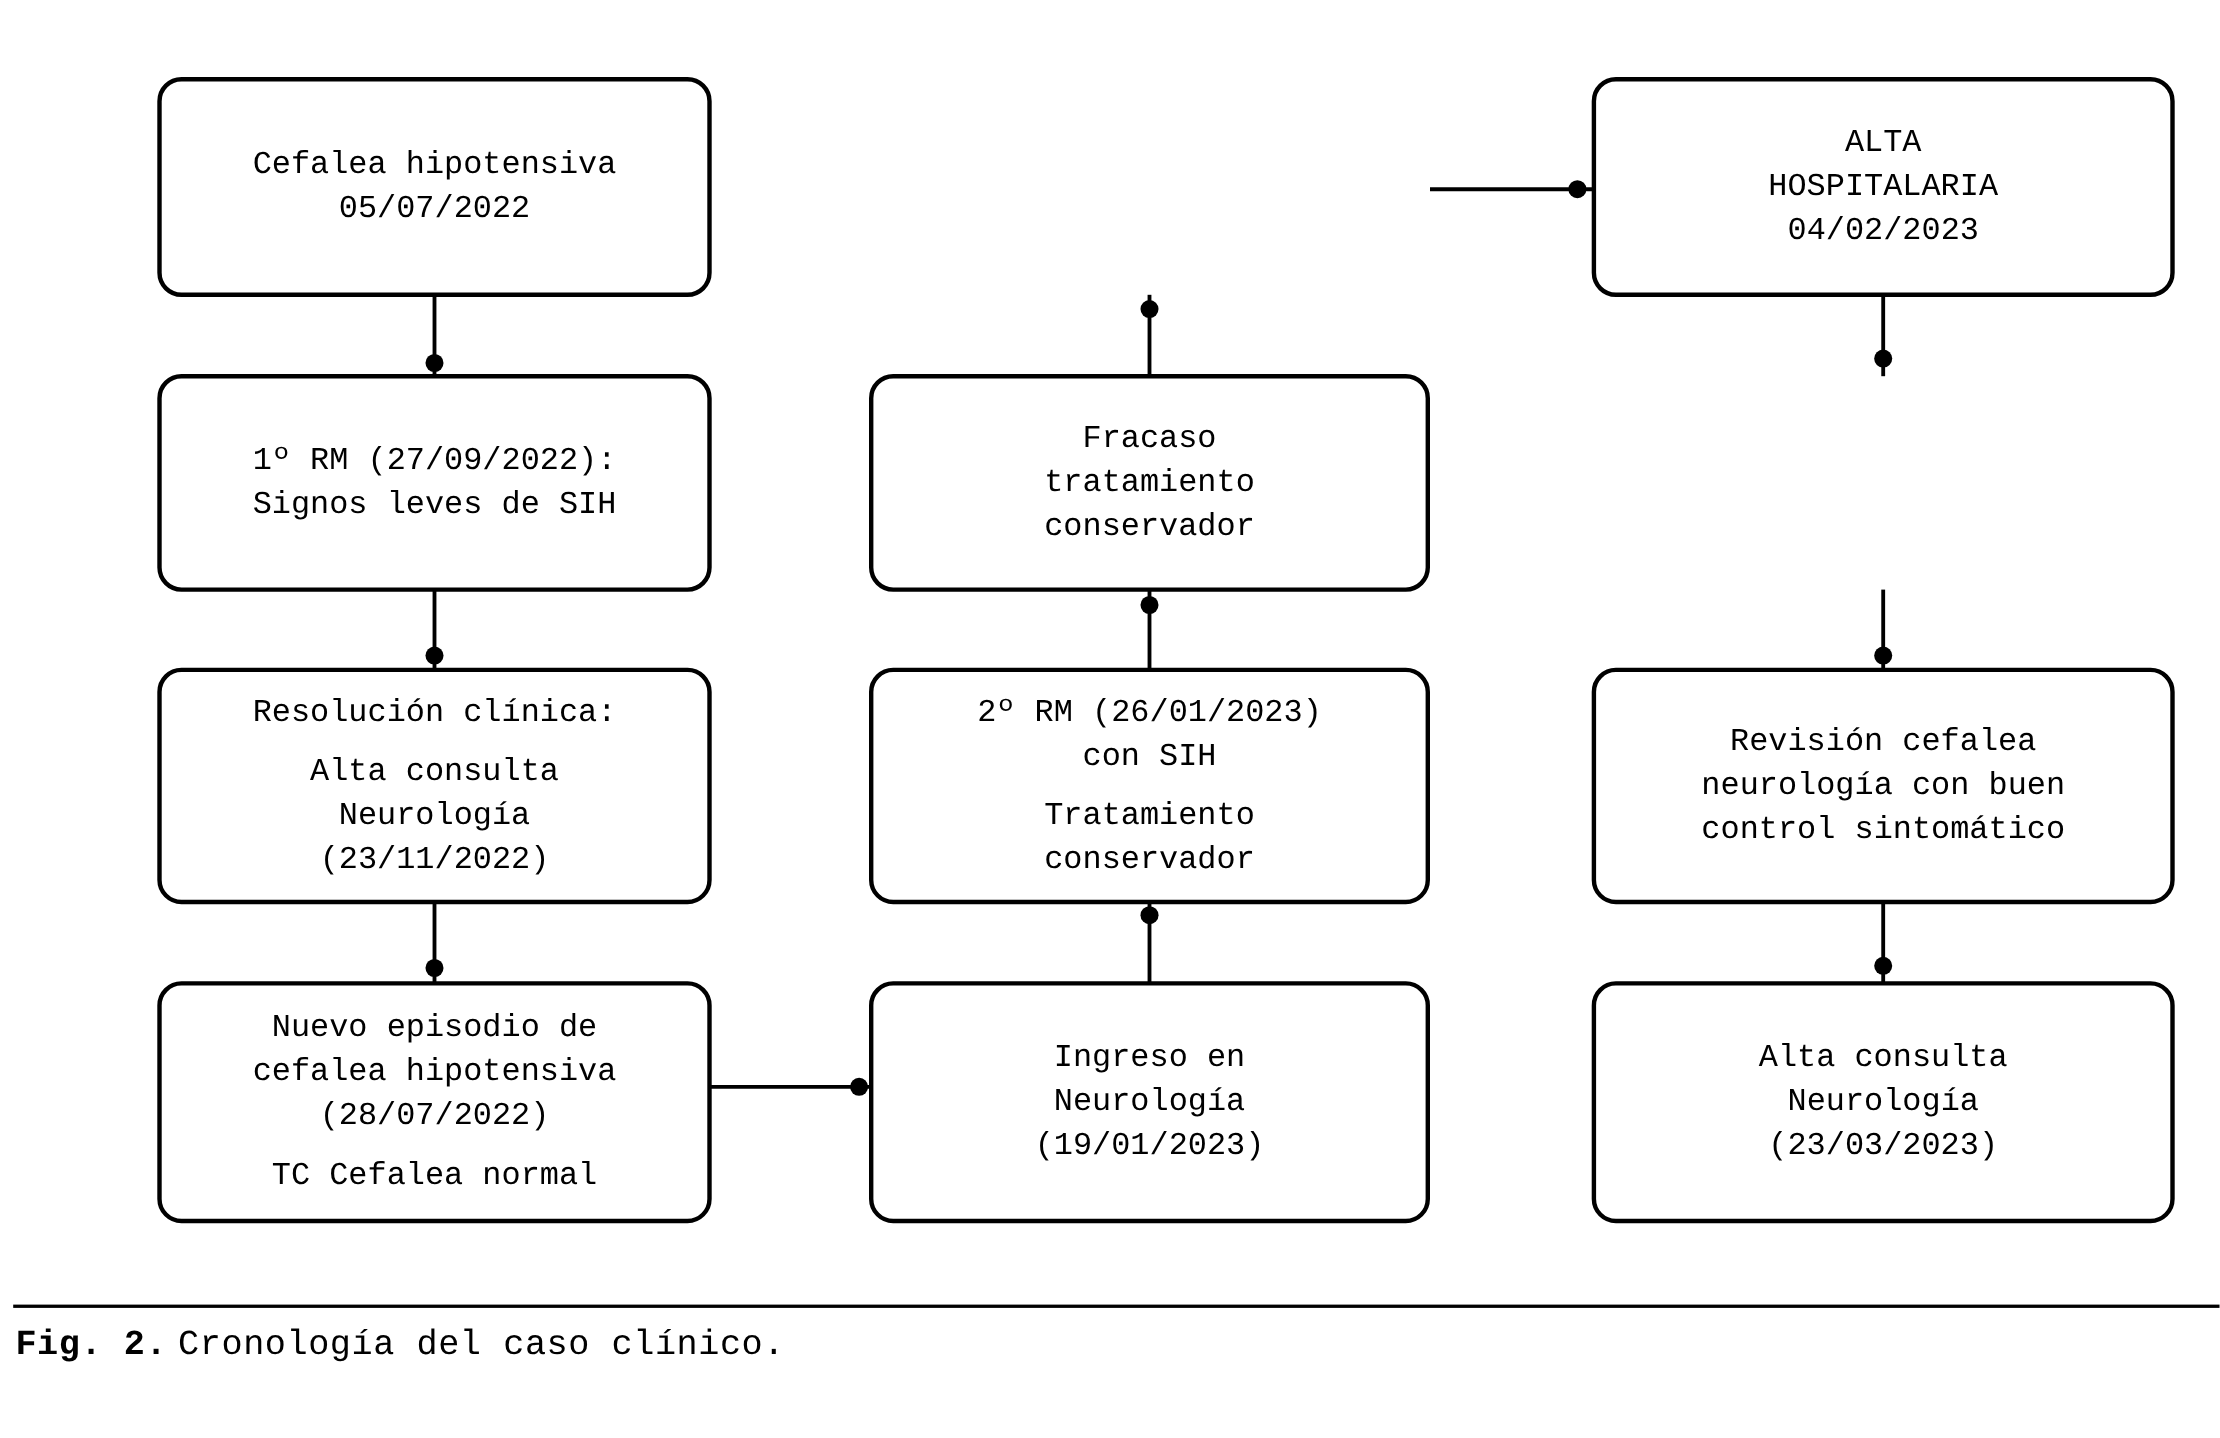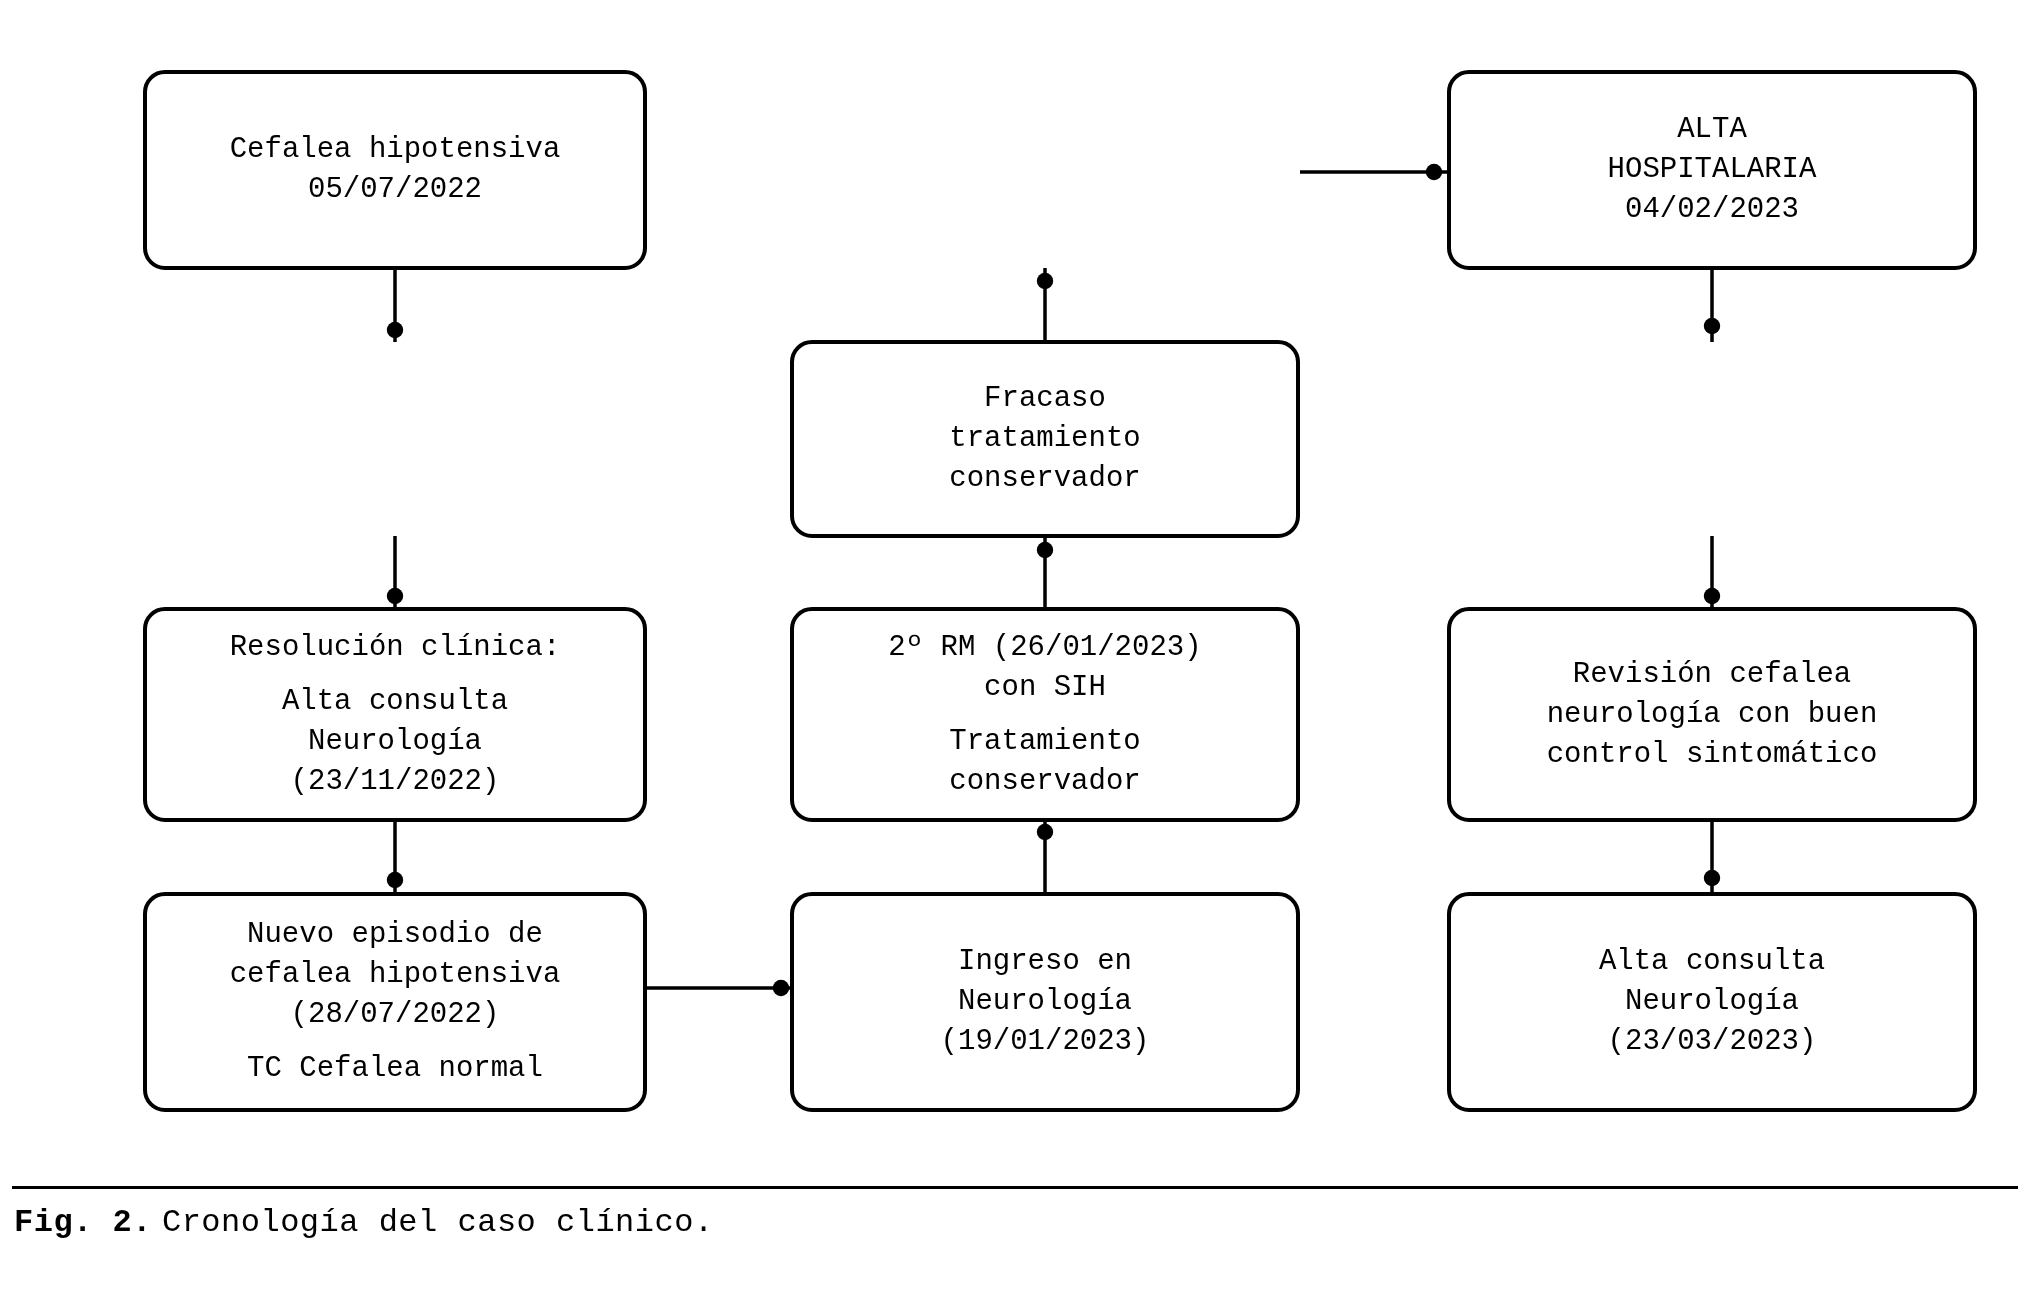--- a/index.html
+++ b/index.html
@@ -99,20 +99,24 @@
     <line x1="1712" y1="536" x2="1712" y2="609" stroke="#000" stroke-width="3.5"></line>
     <circle cx="1712" cy="596" r="8.2" fill="#000"></circle>
     <line x1="1712" y1="820" x2="1712" y2="894" stroke="#000" stroke-width="3.5"></line>
     <circle cx="1712" cy="878" r="8.2" fill="#000"></circle>
   </svg>
 
   <div class="box c1 r1">
     <div class="para">Cefalea hipotensiva
 05/07/2022</div>
   </div>
+  <div class="box c1 r2">
+    <div class="para">1º RM (27/09/2022):
+Signos leves de SIH</div>
+  </div>
   <div class="box c1 r3">
     <div class="para">Resolución clínica:</div>
     <div class="para">Alta consulta
 Neurología
 (23/11/2022)</div>
   </div>
   <div class="box c1 r4">
     <div class="para">Nuevo episodio de
 cefalea hipotensiva
 (28/07/2022)</div>

